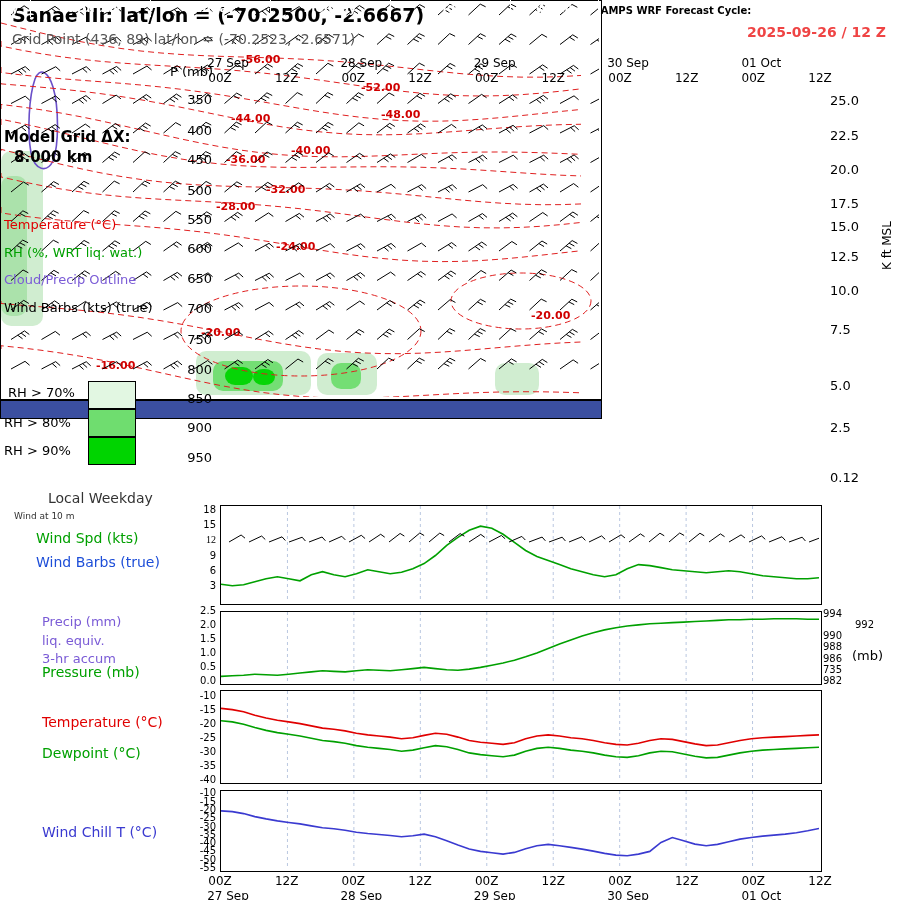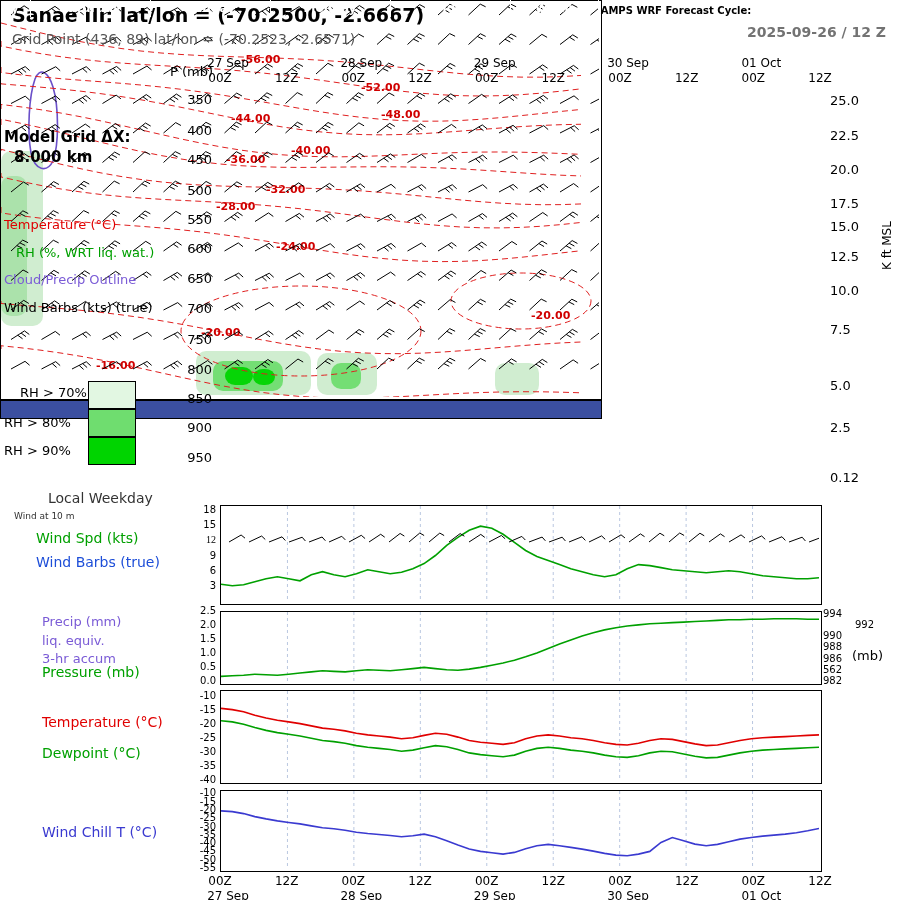--- a/index.html
+++ b/index.html
@@ -1,29 +1,29 @@
 <!DOCTYPE html>
 <html><head>
 <meta charset="utf-8">
 <style>
   html,body{margin:0;padding:0;}
   body{width:900px;height:900px;background:#ffffff;font-family:"DejaVu Sans",sans-serif;position:relative;overflow:hidden;}
   .abs{position:absolute;}
   #title{left:12px;top:4px;font-size:19px;font-weight:bold;color:#000;letter-spacing:0px;}
   #subtitle{left:12px;top:31px;font-size:14px;color:#555;}
   #ampshead1{right:14px;top:5px;font-size:10px;font-weight:bold;color:#000;text-align:center;width:420px;}
-  #ampshead2{right:14px;top:24px;font-size:14px;font-weight:bold;color:#737373;text-align:right;width:420px;}
+  #ampshead2{right:14px;top:24px;font-size:14px;font-weight:bold;color:#ef4444;text-align:right;width:420px;}
   #gridlbl{left:4px;top:128px;font-size:15px;font-weight:bold;color:#000;}
   #gridval{left:14px;top:148px;font-size:15px;font-weight:bold;color:#000;}
   .legend{font-size:13px;}
   #lg-temp{left:4px;top:217px;color:#e00000;}
-  #lg-rh{left:4px;top:245px;color:#00a000;margin-left:12px;}
+  #lg-rh{left:4px;top:245px;color:#00a000;}
   #lg-cld{left:4px;top:272px;color:#7a5bd6;text-align:right;}
   #lg-wb{left:4px;top:300px;color:#000;}
-  #rh70{left:20px;top:385px;color:#000;font-size:13px;}
+  #rh70{left:8px;top:385px;color:#000;font-size:13px;}
   #rh80{left:4px;top:415px;color:#000;font-size:13px;}
   #rh90{left:4px;top:443px;color:#000;font-size:13px;}
   .swatch{position:absolute;left:88px;width:46px;height:26px;border:1px solid #000;}
   #sw70{top:381px;background:#e2f7e2;}
   #sw80{top:409px;background:#6fdd6f;}
   #sw90{top:437px;background:#00d400;}
   #plbl{left:170px;top:64px;font-size:13px;color:#000;}
   .topdate{position:absolute;font-size:12px;color:#000;}
   .topz{position:absolute;font-size:12px;color:#000;}
   #skewbox{left:220px;top:84px;width:600px;height:398px;border:1px solid #000;background:#fff;overflow:hidden;}
@@ -1070,21 +1070,21 @@
 <div id="press-ticks-l">
     <div class="ax-l" style="left: 184px; top: 675px; width: 32px;">0.0</div>
     <div class="ax-l" style="left: 184px; top: 661px; width: 32px;">0.5</div>
     <div class="ax-l" style="left: 184px; top: 647px; width: 32px;">1.0</div>
     <div class="ax-l" style="left: 184px; top: 633px; width: 32px;">1.5</div>
     <div class="ax-l" style="left: 184px; top: 619px; width: 32px;">2.0</div>
     <div class="ax-l" style="left: 184px; top: 605px; width: 32px;">2.5</div>
   </div>
 <div id="press-ticks-r">
     <div class="ax-r" style="left: 823px; top: 675px;">982</div>
-    <div class="ax-r" style="left: 823px; top: 663.8px;">562</div>
+    <div class="ax-r" style="left: 823px; top: 663.8px;">735</div>
     <div class="ax-r" style="left: 823px; top: 652.6px;">986</div>
     <div class="ax-r" style="left: 823px; top: 641.4px;">988</div>
     <div class="ax-r" style="left: 823px; top: 630.2px;">990</div>
     <div class="ax-r" style="left: 823px; top: 619px; padding-left: 32px;">992</div>
     <div class="ax-r" style="left: 823px; top: 607.8px;">994</div>
   </div>
 
 <div class="panel" id="p-temp">
   <svg width="598" height="90" viewBox="0 0 598 90" id="svg-temp">
       <line x1="66.44444444444444" y1="0" x2="66.44444444444444" y2="90" stroke="#b9c7e0" stroke-width="1" stroke-dasharray="3 3"></line>

